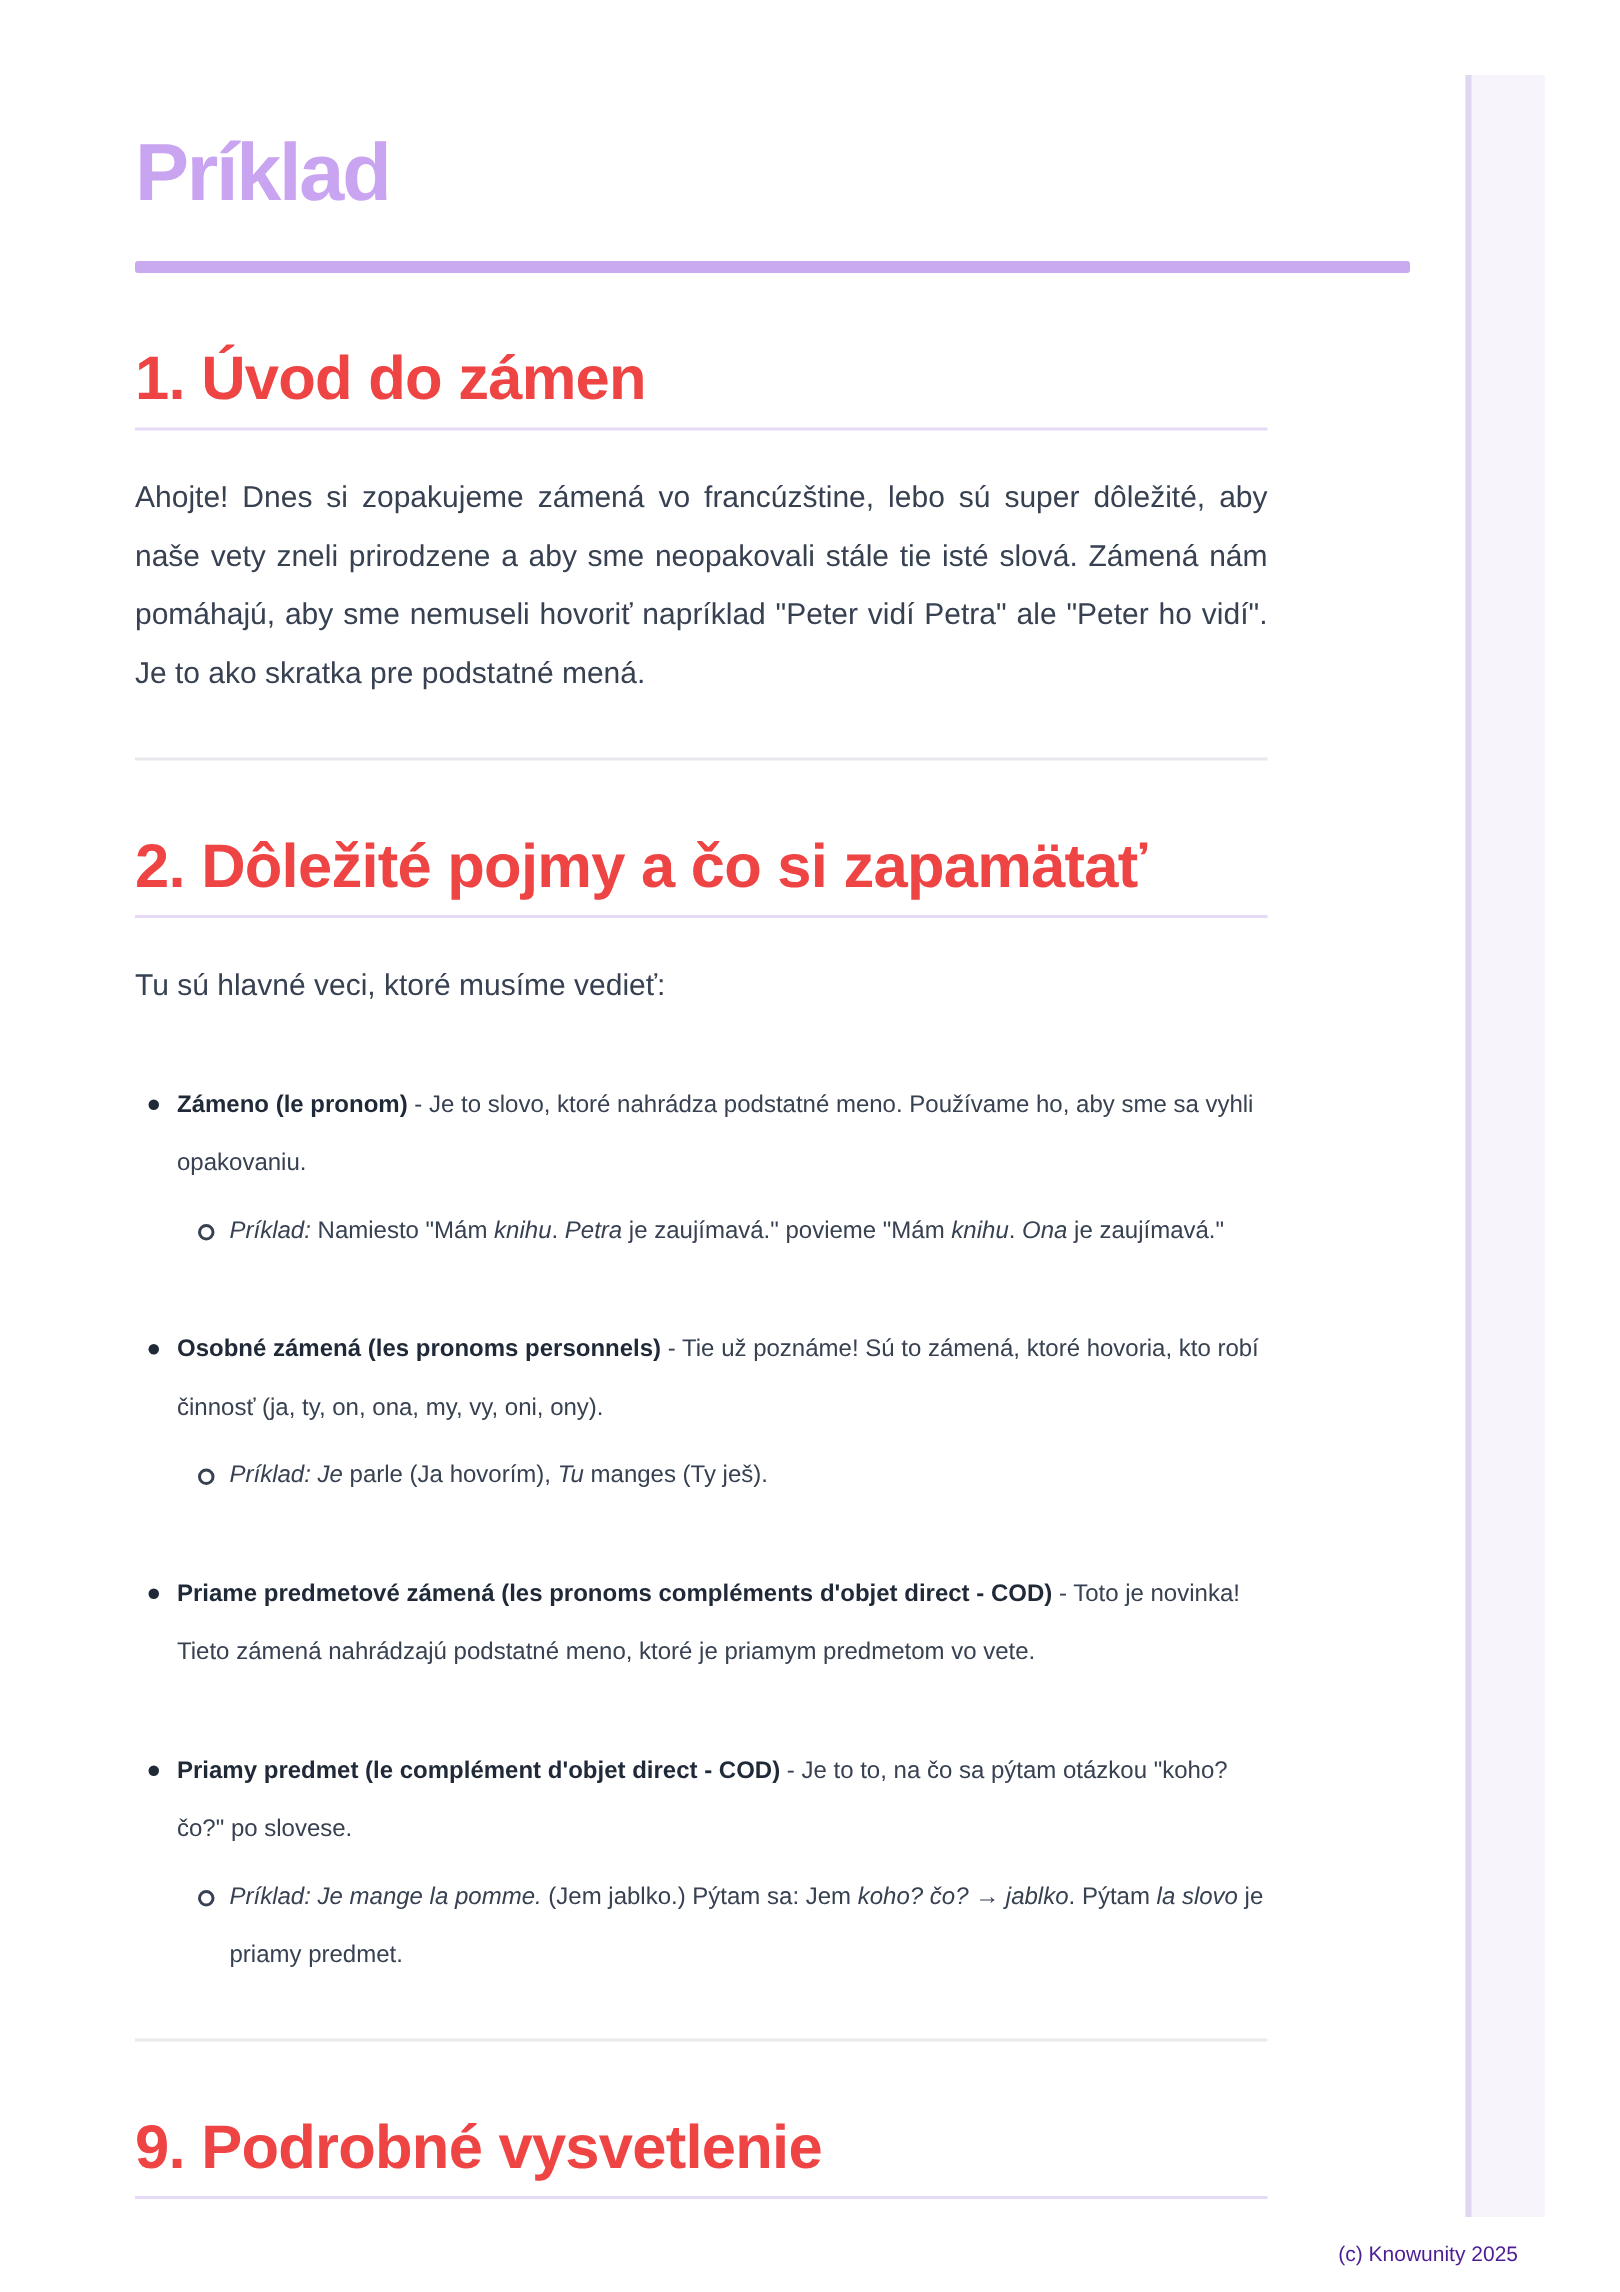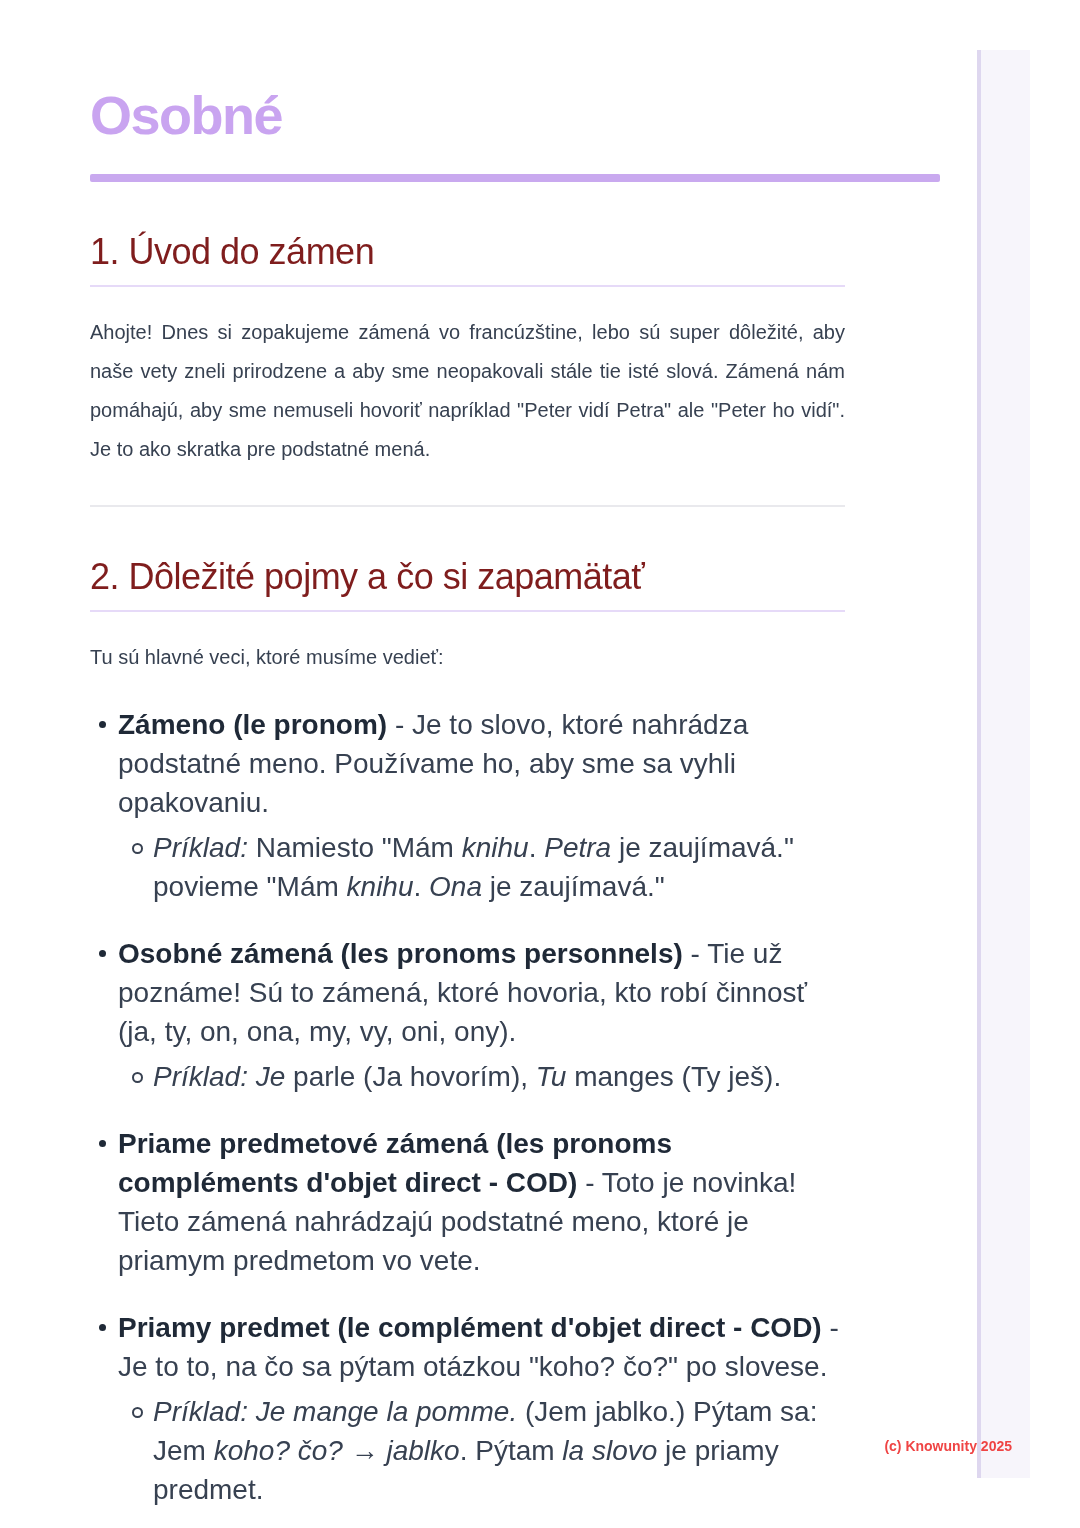--- a/index.html
+++ b/index.html
@@ -31,24 +31,24 @@
     margin:84px 0 0 0;
     line-height:62px;
   }
   .rule-thick {
     width:850px; height:8px;
     background:#c9a9ef;
     border-radius:2px;
     margin-top:28px;
   }
   h2.section-heading {
-    font-size:36px;
-    font-weight:400;
+    font-size:41px;
+    font-weight:700;
     letter-spacing:-0.5px;
-    color:#7f1d1d;
+    color:#ef4444;
     margin:50px 0 0 0;
     line-height:40px;
   }
   .rule-thin {
     width:100%; height:2px;
     background:#e6daf8;
     margin-top:13px;
   }
   p.body-text {
     font-size:20px;
@@ -59,22 +59,22 @@
   .just { text-align:justify; }
   .divider {
     width:100%; height:2px;
     background:#e9e9ed;
     margin-top:36px;
   }
   .bullets { margin-top:20px; }
   .bullet {
     position:relative;
     padding-left:28px;
-    margin-top:28px;
-    font-size:28px;
+    margin-top:40px;
+    font-size:16px;
     line-height:39px;
     color:#374151;
   }
   .bullet-dot {
     position:absolute;
     left:9px; top:16px;
     width:7px; height:7px;
     border-radius:50%;
     background:#1f2937;
   }
@@ -88,38 +88,37 @@
   .sub-circle {
     position:absolute;
     left:14px; top:15px;
     width:7px; height:7px;
     border-radius:50%;
     border:2px solid #374151;
     background:transparent;
   }
   .page-footer {
     position:absolute;
-    top:1438px;
+    top:1494px;
     right:68px;
     font-size:14px;
-    color:#ef4444;
+    color:#4c1d95;
     z-index:2;
-    font-weight:bold;
   }
 </style>
 </head>
 <body>
 
 <div class="page">
 
   <div class="edge-stripe"></div>
 
   <div class="content">
 
-    <h1 class="doc-title">Osobné</h1>
+    <h1 class="doc-title">Príklad</h1>
     <div class="rule-thick"></div>
 
     <section>
       <h2 class="section-heading">1. Úvod do zámen</h2>
       <div class="rule-thin"></div>
       <p class="body-text just">Ahojte! Dnes si zopakujeme zámená vo francúzštine, lebo sú super dôležité, aby naše vety zneli prirodzene a aby sme neopakovali stále tie isté slová. Zámená nám pomáhajú, aby sme nemuseli hovoriť napríklad "Peter vidí Petra" ale "Peter ho vidí". Je to ako skratka pre podstatné mená.</p>
     </section>
 
     <div class="divider"></div>
 

